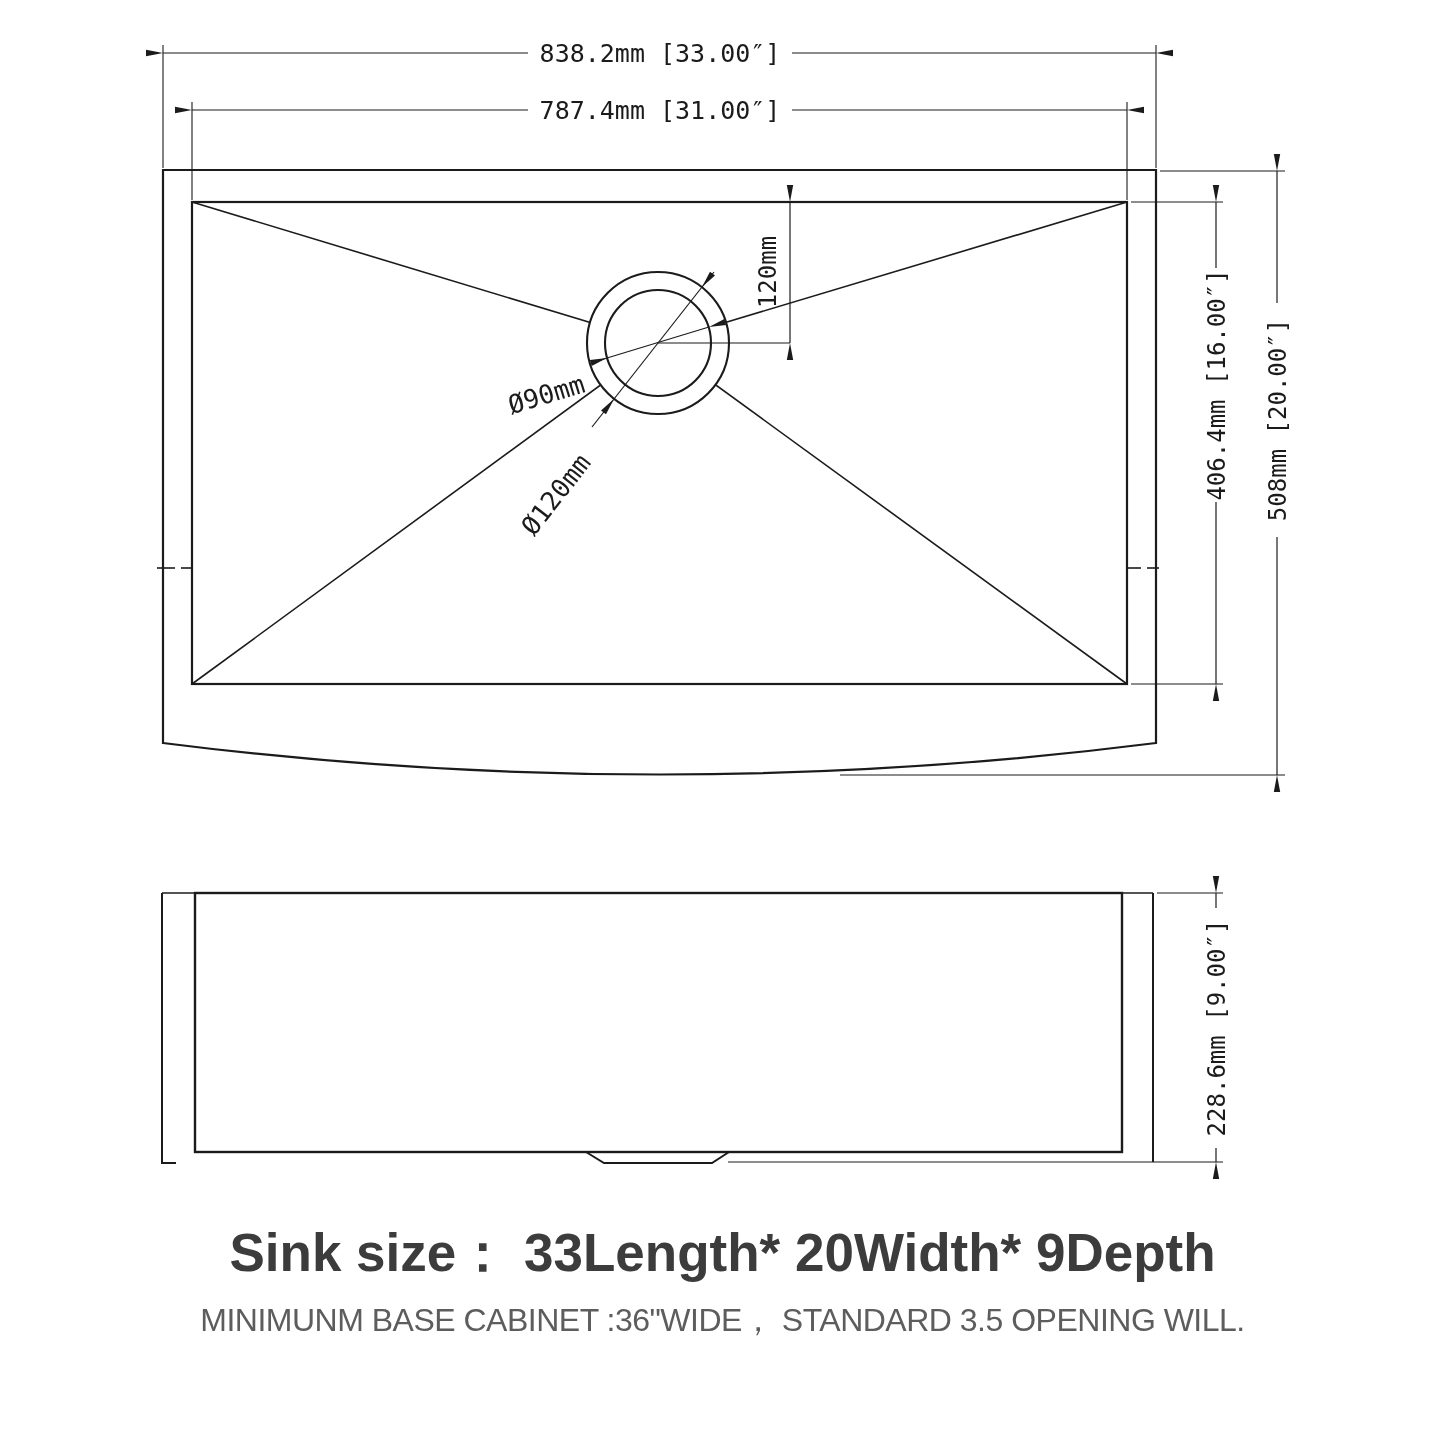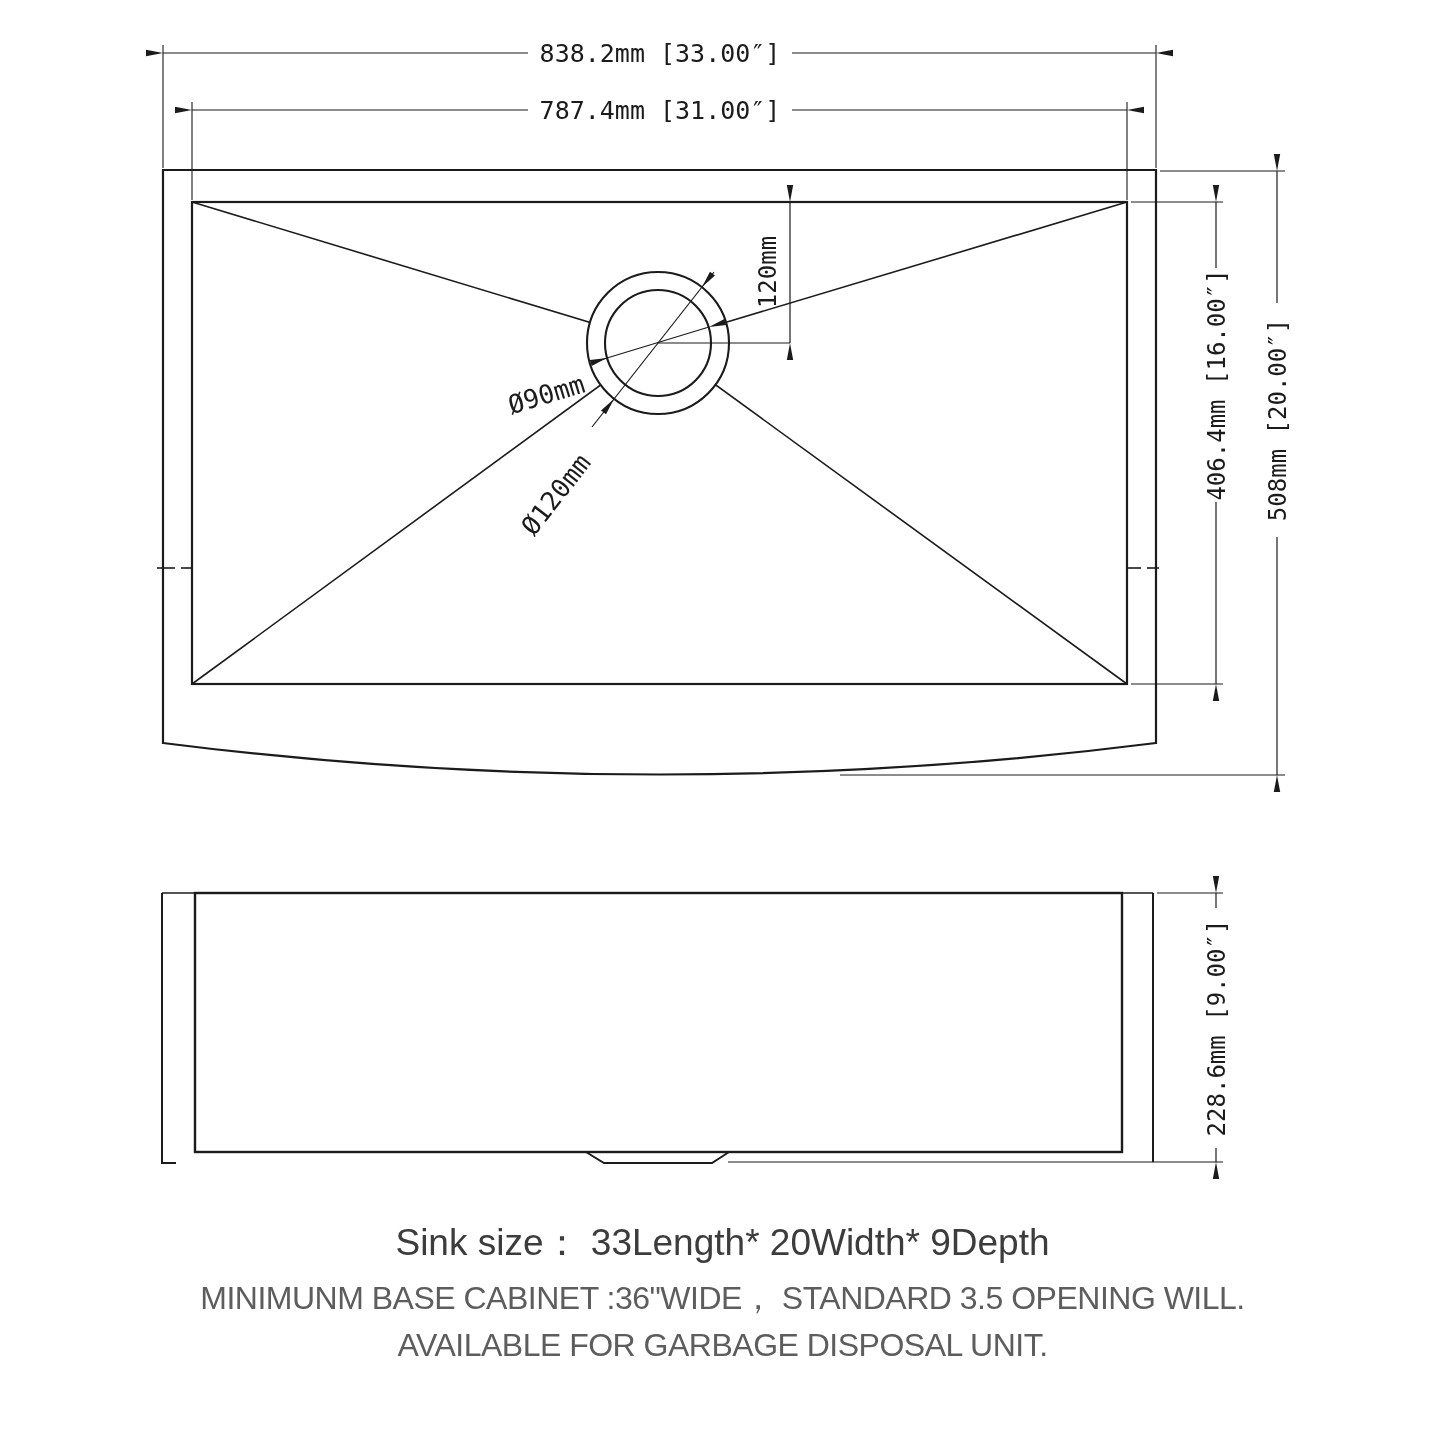--- a/index.html
+++ b/index.html
@@ -5,21 +5,21 @@
   html,body{margin:0;padding:0;background:#ffffff;}
   #canvas{position:relative;width:1445px;height:1445px;background:#ffffff;overflow:hidden;
           font-family:"DejaVu Sans Mono", monospace;}
   svg{position:absolute;left:0;top:0;}
   svg text{fill:#1b1b1b;font-family:"DejaVu Sans Mono", monospace;}
   .dim-h{font-size:25px;}
   .dim-v{font-size:24px;}
   .dim-dia{font-size:26px;}
   .caption{position:absolute;left:0;top:1218px;width:1445px;text-align:center;
            font-family:"Liberation Sans", sans-serif;}
-  .caption-title{font-size:37px;font-weight:normal;color:#3c3c3c;letter-spacing:0px;}
+  .caption-title{font-size:53px;font-weight:bold;color:#3c3c3c;letter-spacing:0px;}
   .caption-sub{font-size:32px;color:#5d5d5d;margin-top:9px;letter-spacing:-0.5px;}
   .caption-sub2{font-size:32px;color:#5d5d5d;margin-top:6px;letter-spacing:-0.5px;}
 </style>
 </head>
 <body>
 
 <div id="canvas">
 
 <svg width="1445" height="1445" viewBox="0 0 1445 1445">
   <defs>
@@ -119,16 +119,15 @@
       <line x1="1216" y1="893" x2="1216" y2="908" stroke-width="1.2" marker-start="url(#arw)"></line>
       <line x1="1216" y1="1148" x2="1216" y2="1162" stroke-width="1.2" marker-end="url(#arw)"></line>
       <text class="dim-v" text-anchor="middle" stroke="none" transform="translate(1225,1028) rotate(-90)">228.6mm [9.00″]</text>
     </g>
   </g>
 </svg>
 
 <div class="caption">
   <div class="caption-title">Sink size：  33Length* 20Width* 9Depth</div>
   <div class="caption-sub">MINIMUNM BASE CABINET :36"WIDE， STANDARD 3.5 OPENING WILL.</div>
-  <div class="caption-sub2">AVAILABLE FOR GARBAGE DISPOSAL UNIT.</div>
 </div>
 
 </div>
 
 </body></html>

